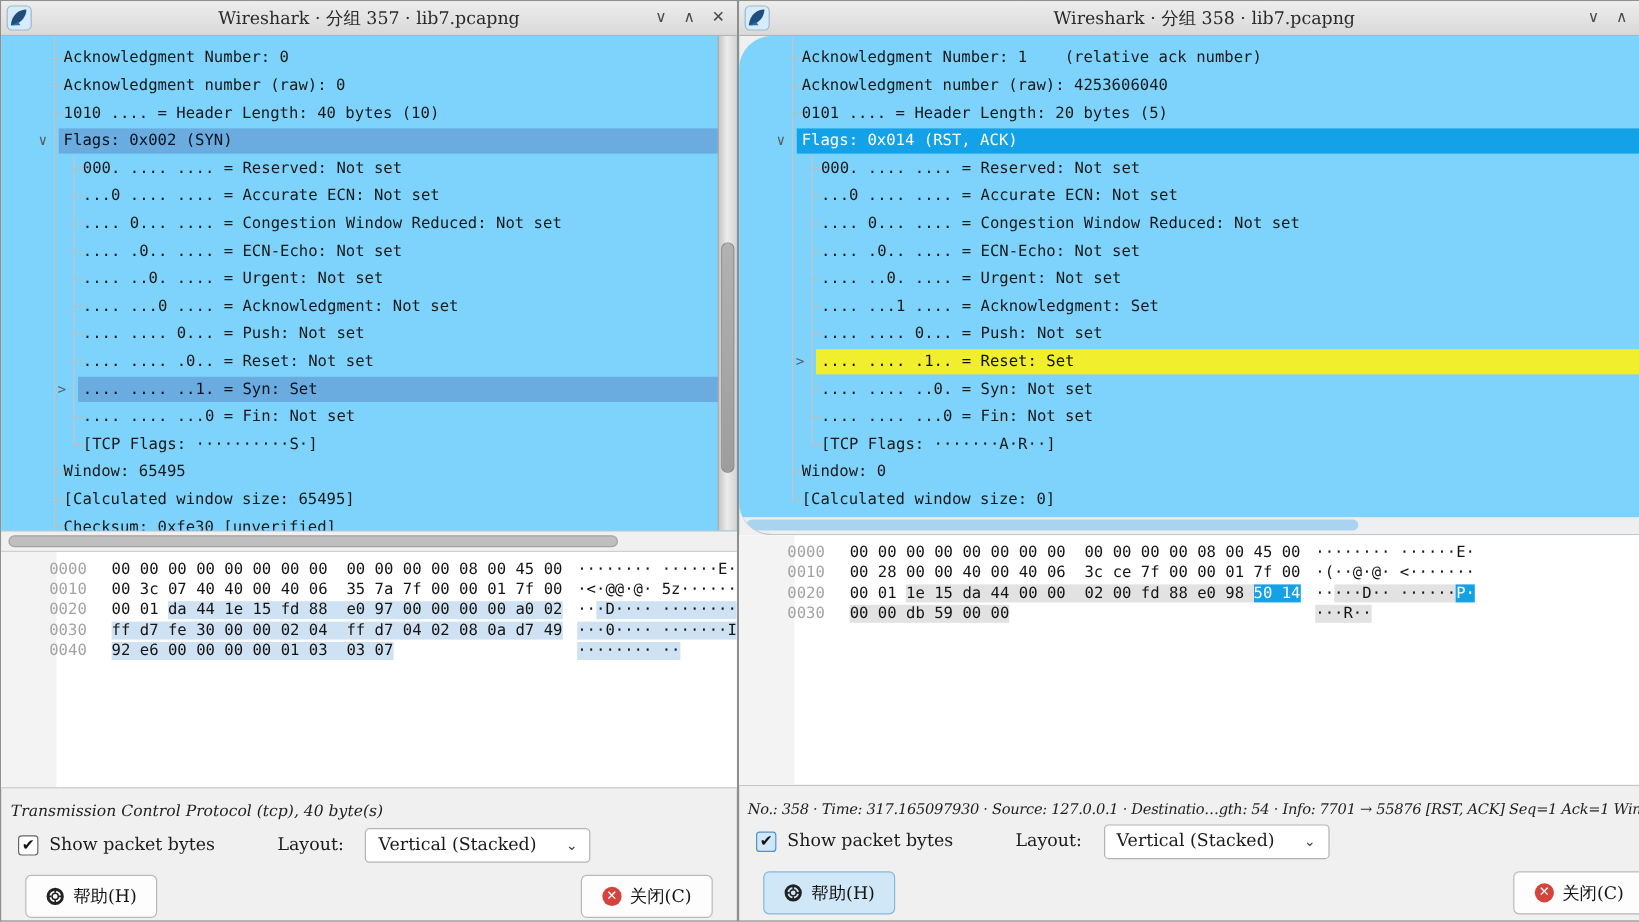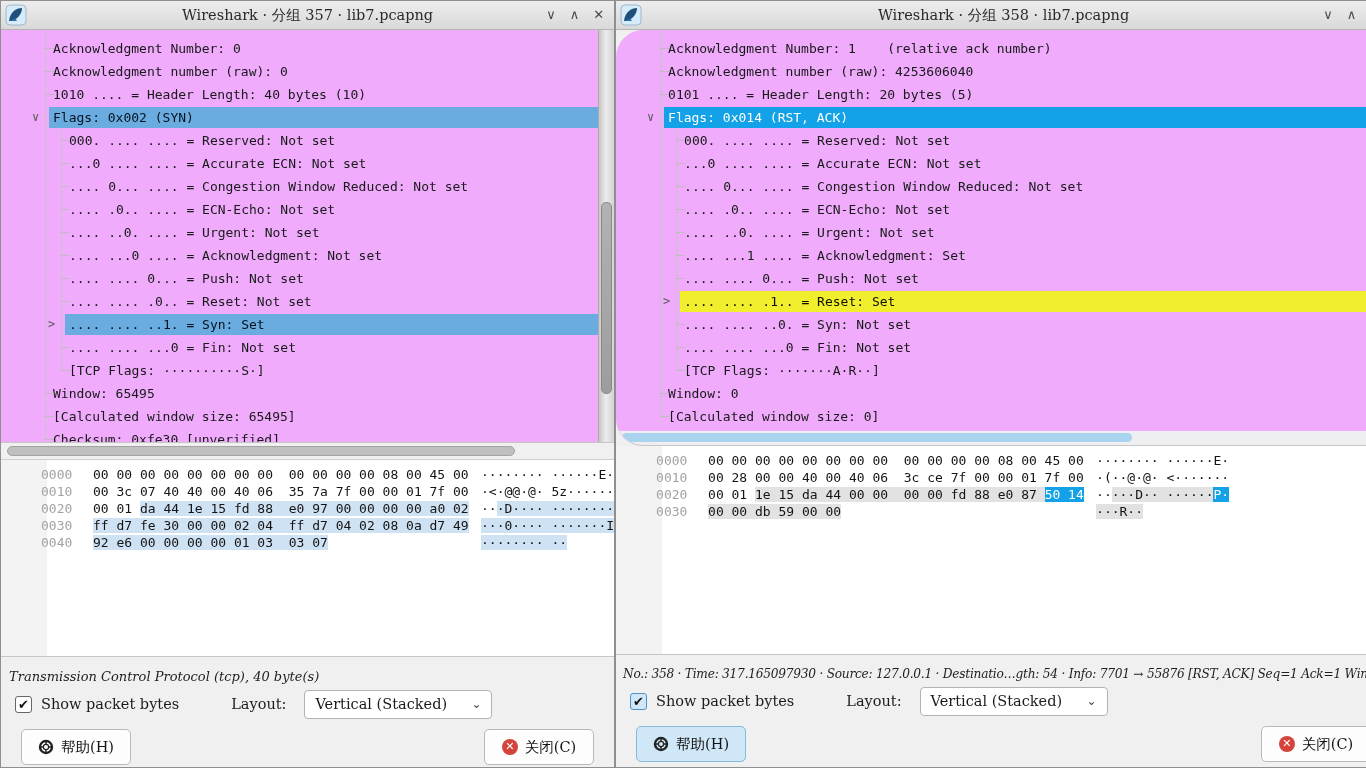--- a/index.html
+++ b/index.html
@@ -8,21 +8,21 @@
   .win{width:777px;height:768px;background:#f0f0f0;border:1px solid #8f8f8f;box-sizing:border-box;
        display:flex;flex-direction:column;position:relative;}
   
   .titlebar{height:28px;flex:0 0 28px;background:linear-gradient(#ededed,#d9d9d9);
             border-bottom:1px solid #b4b4b4;display:flex;align-items:center;position:relative;}
   .logo{width:22px;height:22px;margin-left:4px;display:inline-flex;}
   .title{position:absolute;left:0;right:0;text-align:center;font-size:14.5px;color:#2a2a2a;}
   .winbtns{margin-left:auto;display:flex;gap:14px;padding-right:10px;z-index:2;}
   .winbtn{font-family:"DejaVu Sans",sans-serif;font-size:13px;color:#4a4a4a;cursor:default;line-height:28px;}
   
-  .treepane{position:relative;background:#f0abfc;border-bottom:1px solid #c6c6c6;overflow:hidden;
+  .treepane{position:relative;background:#7dd3fc;border-bottom:1px solid #c6c6c6;overflow:hidden;
             font-family:"DejaVu Sans Mono",monospace;font-size:13px;color:#191919;}
   .treepane.lft{flex:0 0 412px;}
   .treepane.rgt{flex:0 0 415px;border-radius:27px;}
   .rows{padding-top:7px;}
   .trow{position:relative;height:23px;display:flex;align-items:stretch;}
   .trow .tick{position:absolute;top:11px;width:9px;border-top:1px solid #bdbdbd;}
   .trow .chev{position:absolute;top:0;height:23px;line-height:23px;color:#5a5a5a;font-size:12px;}
   .trow .lbl{flex:1;margin:1px 14px 1px 0;line-height:21px;padding-left:4px;white-space:pre;}
   .trow.d1 .lbl{margin-left:48px;} .trow.d2 .lbl{margin-left:64px;}
   .trow.d1 .tick{left:44px;} .trow.d2 .tick{left:60px;}
@@ -325,21 +325,21 @@
       <div class="hscroll-blue">
         <div class="thumb"></div>
       </div>
     </div>
 
     <div class="hexpane rgt">
       <div class="gutter"></div>
       <div class="hexrows">
           <div class="hexrow"><span class="off">0000</span><span class="hx"><span>00 00 00 00 00 00 00 00  00 00 00 00 08 00 45 00</span></span><span class="asc"><span>········ ······E·</span></span></div>
           <div class="hexrow"><span class="off">0010</span><span class="hx"><span>00 28 00 00 40 00 40 06  3c ce 7f 00 00 01 7f 00</span></span><span class="asc"><span>·(··@·@· &lt;·······</span></span></div>
-          <div class="hexrow"><span class="off">0020</span><span class="hx"><span>00 01 </span><span class="gr">1e 15 da 44 00 00  00 00 fd 88 e0 87 </span><span class="bl">50 14</span></span><span class="asc"><span>··</span><span class="gr">···D·· ······</span><span class="bl">P·</span></span></div>
+          <div class="hexrow"><span class="off">0020</span><span class="hx"><span>00 01 </span><span class="gr">1e 15 da 44 00 00  02 00 fd 88 e0 98 </span><span class="bl">50 14</span></span><span class="asc"><span>··</span><span class="gr">···D·· ······</span><span class="bl">P·</span></span></div>
           <div class="hexrow"><span class="off">0030</span><span class="hx"><span class="gr">00 00 db 59 00 00</span></span><span class="asc"><span class="gr">···R··</span></span></div>
         </div>
     </div>
 
     <div class="statusline tight">No.: 358 · Time: 317.165097930 · Source: 127.0.0.1 · Destinatio…gth: 54 · Info: 7701 → 55876 [RST, ACK] Seq=1 Ack=1 Win=0 Len=0</div>
 
     <div class="controlsrow">
       <span class="cb focus">✔</span>
       <span class="cblabel">Show packet bytes</span>
       <span class="layoutlabel">Layout:</span>

